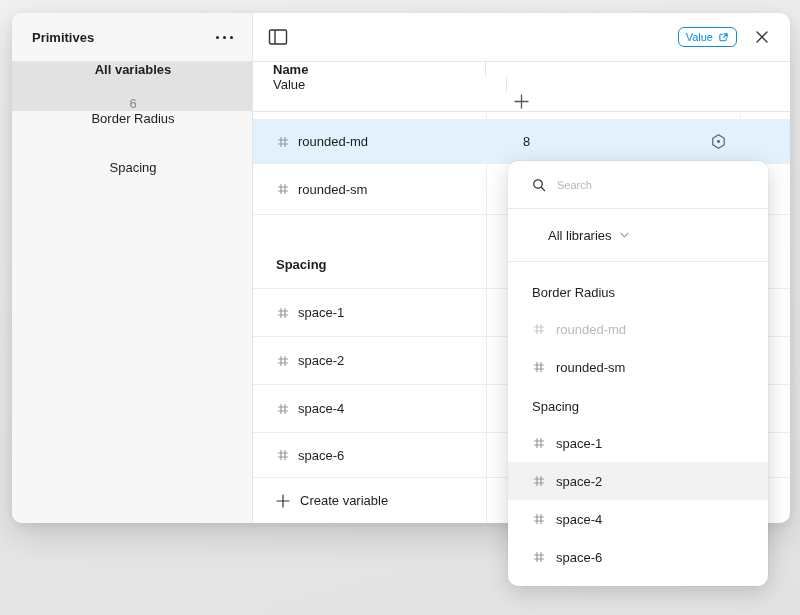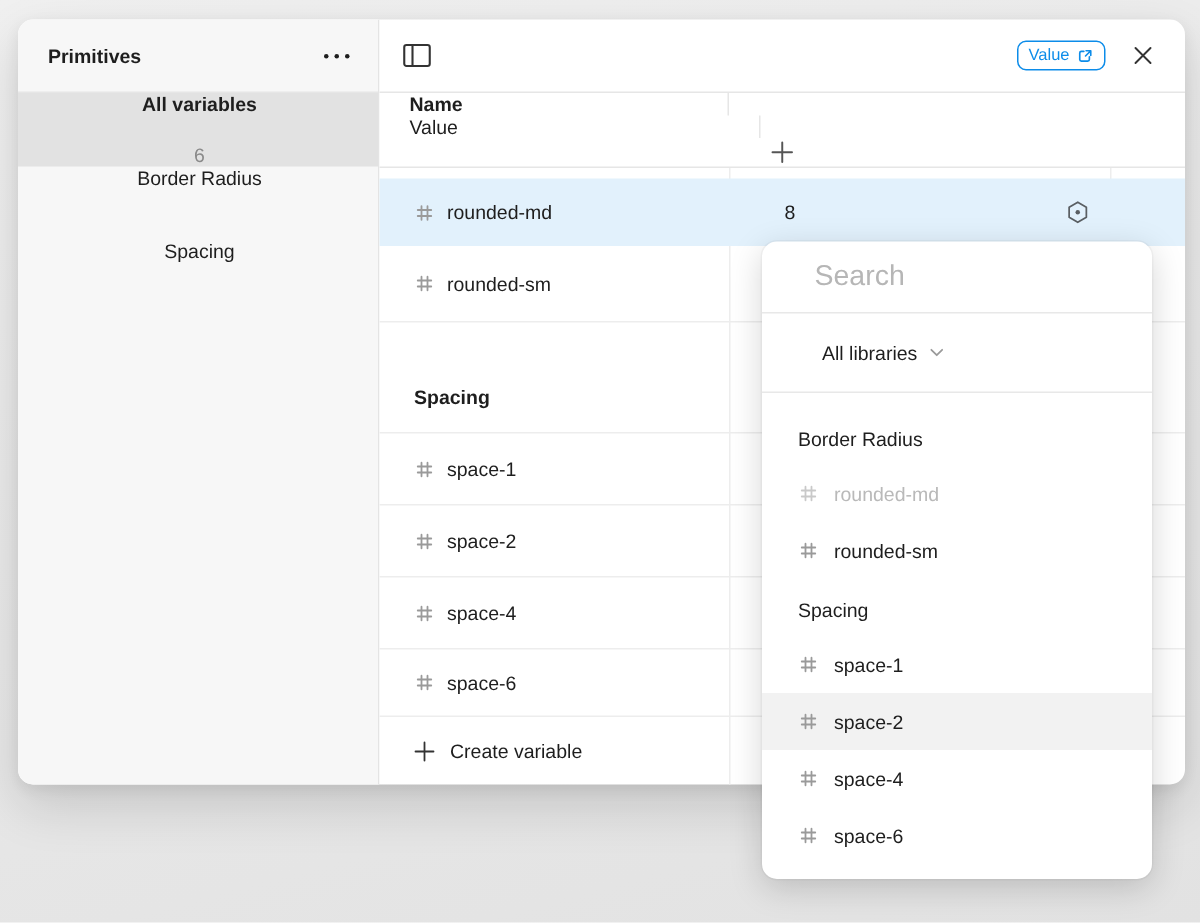--- a/index.html
+++ b/index.html
@@ -87,21 +87,21 @@
     position:absolute; left:508px; top:161px; width:260px; z-index:10;
     background:#fff; border-radius:10px; overflow:hidden;
     box-shadow:0 6px 22px rgba(0,0,0,.17), 0 0 0 1px rgba(0,0,0,.03);
   }
   .picker-search {
     height:48px; border-bottom:1px solid #e8e8e8;
     display:flex; align-items:center; gap:11px; padding:0 14px 0 24px;
   }
   .picker-search input {
     border:none; outline:none; background:transparent; flex:1;
-    font-family:"Liberation Sans", sans-serif; font-size:19px; color:#1e1e1e;
+    font-family:"Liberation Sans", sans-serif; font-size:11px; color:#1e1e1e;
   }
   .picker-search input::placeholder { color:#b6b6b6; }
   .picker-filter {
     height:53px; border-bottom:1px solid #e8e8e8;
     display:flex; align-items:center; gap:8px; padding:0 40px; cursor:pointer;
   }
   .picker-list { padding:4px 0 10px; }
   .sec-title { padding:18px 24px 8px; line-height:18px; }
   .sec-title.later { padding-top:12px; }
   .picker-item {

